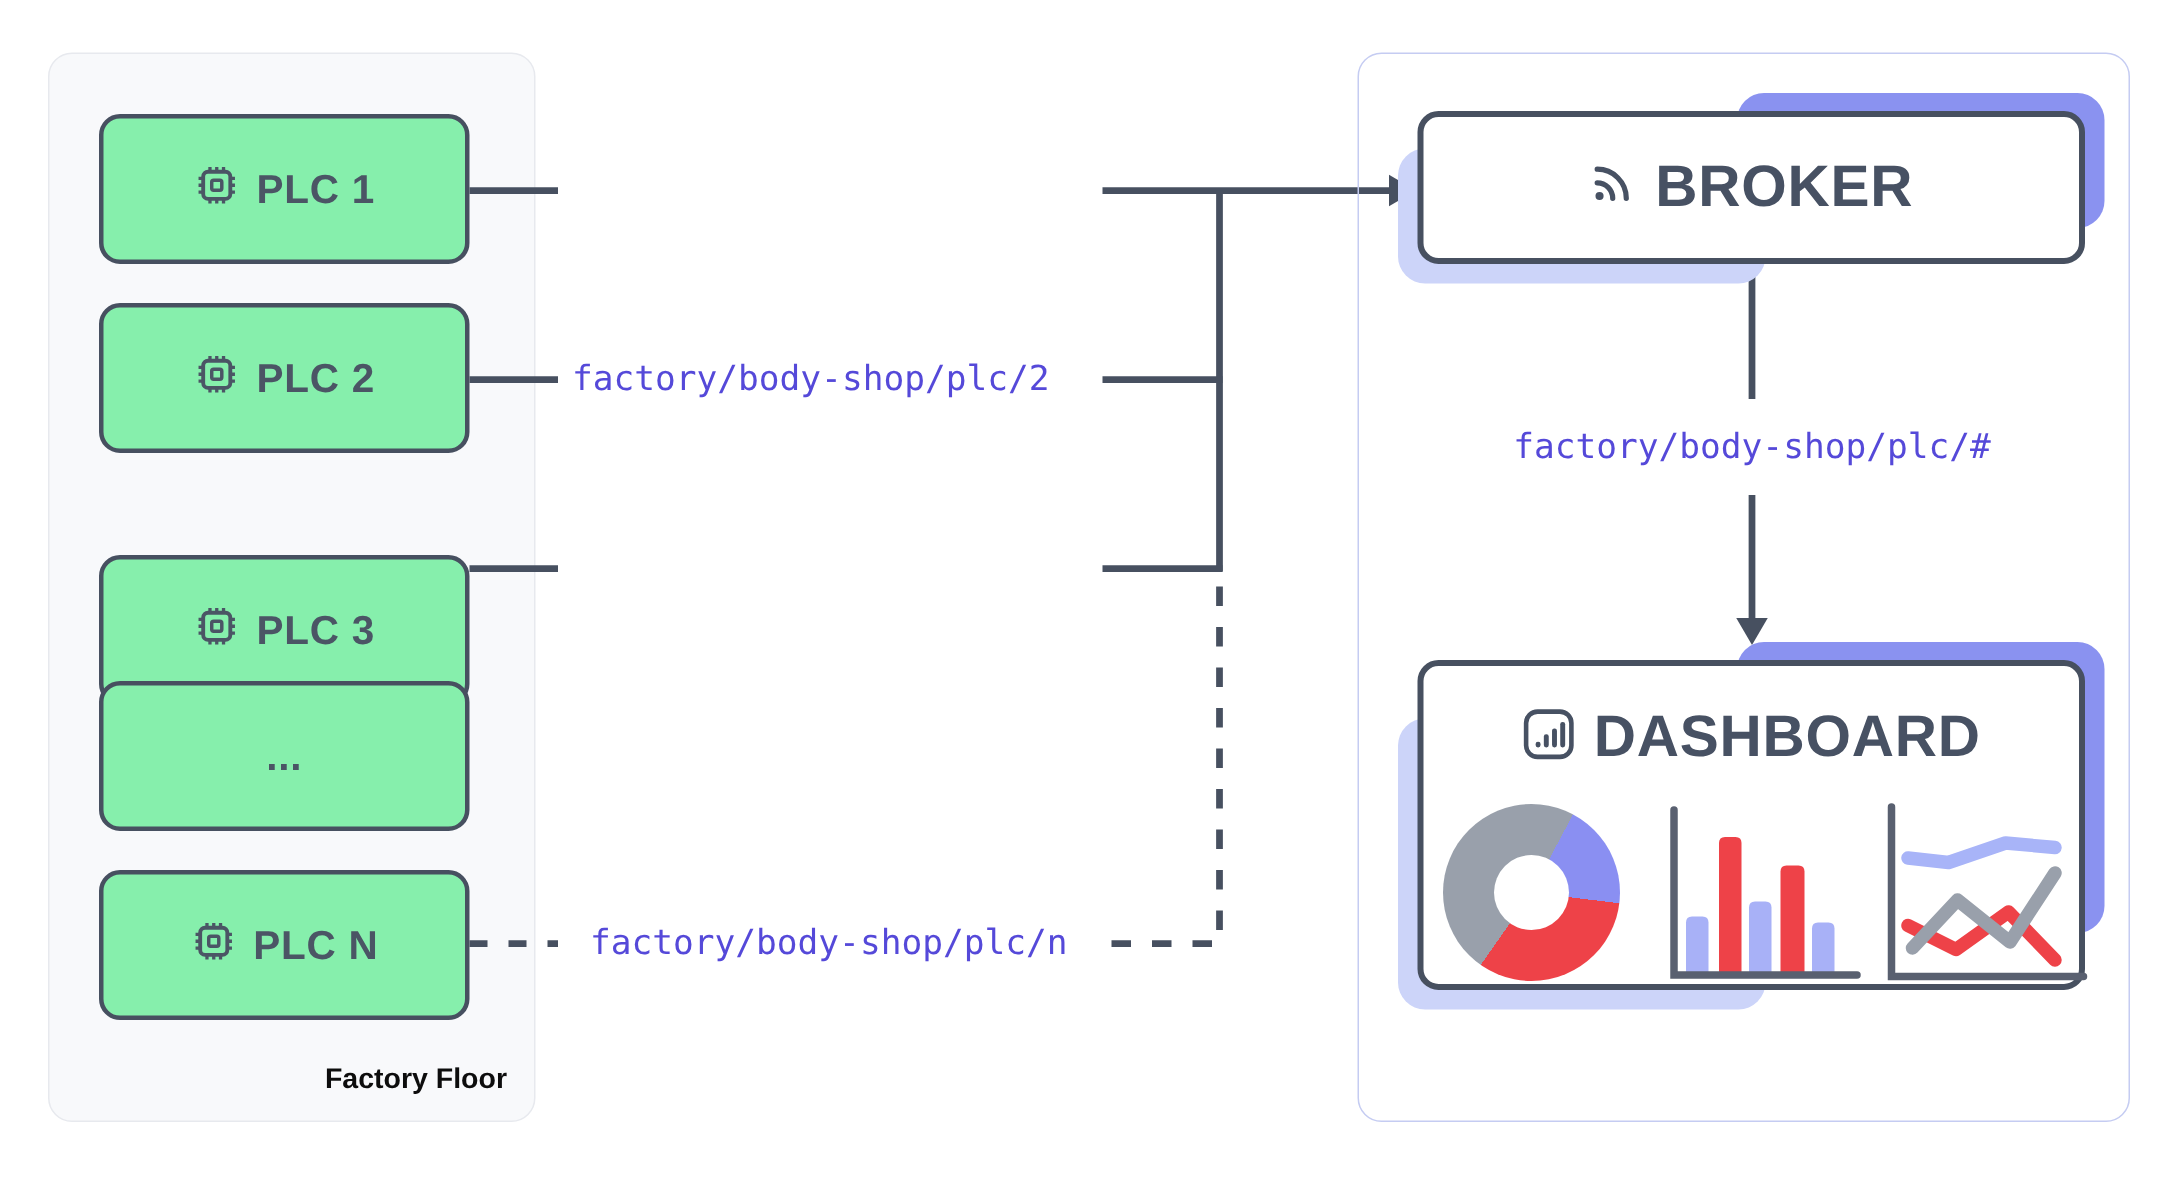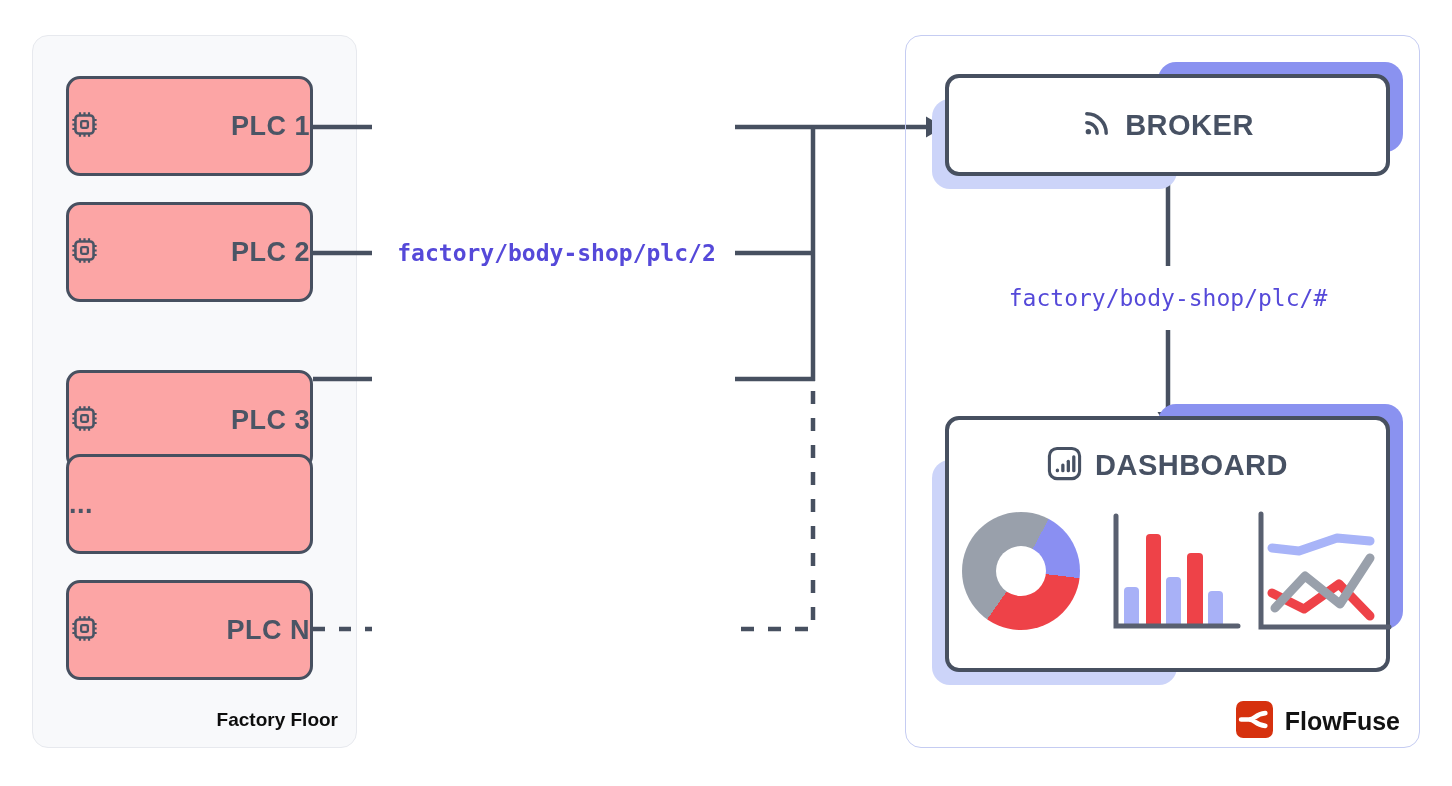--- a/index.html
+++ b/index.html
@@ -8,42 +8,42 @@
     font-family:"Liberation Sans",sans-serif;
   }
   
   .panel{position:absolute;border-radius:16px;box-sizing:border-box;}
   #factory-panel{left:32px;top:35px;width:325px;height:713px;background:#f8f9fb;border:1.5px solid #e7e9ee;}
   #cloud-panel{left:905px;top:35px;width:515px;height:713px;background:#e9ecfb;border:1.5px solid #c5ccf2;}
   .panel-caption{position:absolute;font-weight:bold;font-size:19px;color:#0d0d0d;}
   #factory-caption{right:18px;bottom:16px;margin-left:16px;}
   
   .plc-box{
-    position:absolute;left:66px;width:247px;height:100px;background:#fca5a5;
+    position:absolute;left:66px;width:247px;height:100px;background:#86efac;
     border:3.5px solid #475060;border-radius:14px;box-sizing:border-box;
-    display:flex;align-items:center;justify-content:space-between;gap:11px;
+    display:flex;align-items:center;justify-content:center;gap:11px;
   }
   .plc-label{font-weight:bold;font-size:27px;color:#4b5565;letter-spacing:0.5px;}
   
   .topic{
     position:absolute;width:345px;text-align:center;font-family:"DejaVu Sans Mono",monospace;
     font-size:23px;line-height:32px;color:#5549d9;white-space:nowrap;
   }
   
   .fancy-wrap{position:absolute;}
   .shadow-tr{position:absolute;top:-12px;right:-13px;width:55%;height:88%;background:#8a92f0;border-radius:18px;}
   .shadow-bl{position:absolute;bottom:-13px;left:-13px;width:55%;height:88%;background:#ccd4f9;border-radius:18px;}
   .fancy-box{
     position:absolute;inset:0;background:#ffffff;border:4px solid #475060;border-radius:14px;
     box-sizing:border-box;
   }
   #broker-wrap{left:945px;top:74px;width:445px;height:102px;}
   #broker-wrap .fancy-box{display:flex;align-items:center;justify-content:center;gap:13px;}
-  #dashboard-wrap{left:945px;top:416px;width:445px;height:256px;}
-  .big-label{font-weight:bold;font-size:29px;color:#475163;letter-spacing:0.5px;}
+  #dashboard-wrap{left:945px;top:440px;width:445px;height:220px;}
+  .big-label{font-weight:bold;font-size:39px;color:#475163;letter-spacing:0.5px;}
   .dash-header{position:absolute;left:0;top:26px;width:100%;display:flex;align-items:center;justify-content:center;gap:13px;}
   
   #donut-chart{
     position:absolute;left:13px;top:92px;width:118px;height:118px;border-radius:50%;
     background:conic-gradient(from 28deg,#8a8ff2 0deg 69deg,#ee4248 69deg 187deg,#99a0ab 187deg 360deg);
   }
   #donut-chart::after{content:"";position:absolute;inset:34px;background:#ffffff;border-radius:50%;}
   #bar-chart{position:absolute;left:158px;top:92px;}
   #line-chart{position:absolute;left:303px;top:88px;}
   
@@ -122,21 +122,22 @@
       <path d="M313 629 H372" stroke-dasharray="12 14"></path>
       <path d="M1168 178 V266"></path>
       <path d="M1168 330 V414"></path>
     </g>
     <g fill="#475060" stroke="none">
       <polygon points="926,116.5 944,127 926,137.5"></polygon>
       <polygon points="1157.5,412 1178.5,412 1168,430"></polygon>
     </g>
   </svg>
 
-  <div class="topic" style="left:384px;top:237px;font-weight:bold;">factory/body-shop/plc/2</div>
+  <div class="topic" style="left:368px;top:237px;">factory/body-shop/plc/2</div>
+  <div class="topic" style="left:380px;top:613px;">factory/body-shop/plc/n</div>
   <div class="topic" style="left:968px;top:282px;width:400px;">factory/body-shop/plc/#</div>
 
   <div class="fancy-wrap" id="broker-wrap">
     <div class="shadow-tr"></div>
     <div class="shadow-bl"></div>
     <div class="fancy-box">
       <span>
         <svg width="31" height="31" viewBox="0 0 24 24" fill="none" stroke="#475163" stroke-width="2.7" stroke-linecap="round">
           <path d="M4.5 11.5a8 8 0 0 1 8 8"></path>
           <path d="M4.5 4.5a15 15 0 0 1 15 15"></path>
@@ -182,23 +183,14 @@
         <polyline points="20,85 52,101 87,76 118,108" stroke="#ee4248" stroke-width="9" fill="none" stroke-linecap="round" stroke-linejoin="round"></polyline>
         <polyline points="23,100 53,68 88,96 118,50" stroke="#99a0ab" stroke-width="9" fill="none" stroke-linecap="round" stroke-linejoin="round"></polyline>
         <polyline points="20,40 47,43 85,30 118,33" stroke="#a8b4f8" stroke-width="9" fill="none" stroke-linecap="round" stroke-linejoin="round"></polyline>
       </svg>
     </div>
   </div>
 
   <div class="panel" id="cloud-panel" style="background:transparent;pointer-events:none;"></div>
   <div class="panel" id="cloud-panel-bg" style="left:905px;top:35px;width:515px;height:713px;background:#e9ecfb;border:1.5px solid #c5ccf2;z-index:-1;"></div>
 
-  <div id="branding">
-    <span>
-      <svg width="37" height="37" viewBox="0 0 36 36">
-        <rect width="36" height="36" rx="7" fill="#d6310e"></rect>
-        <path d="M5 18 H13 M12.5 18 C19 18 18 12.8 28.5 11.8 M12.5 18 C19 18 18 23.2 28.5 24.2" stroke="#ffffff" stroke-width="4.6" fill="none" stroke-linecap="round"></path>
-      </svg>
-    </span>
-    <span class="brand-label">FlowFuse</span>
-  </div>
 
 </div>
 
 </body></html>

